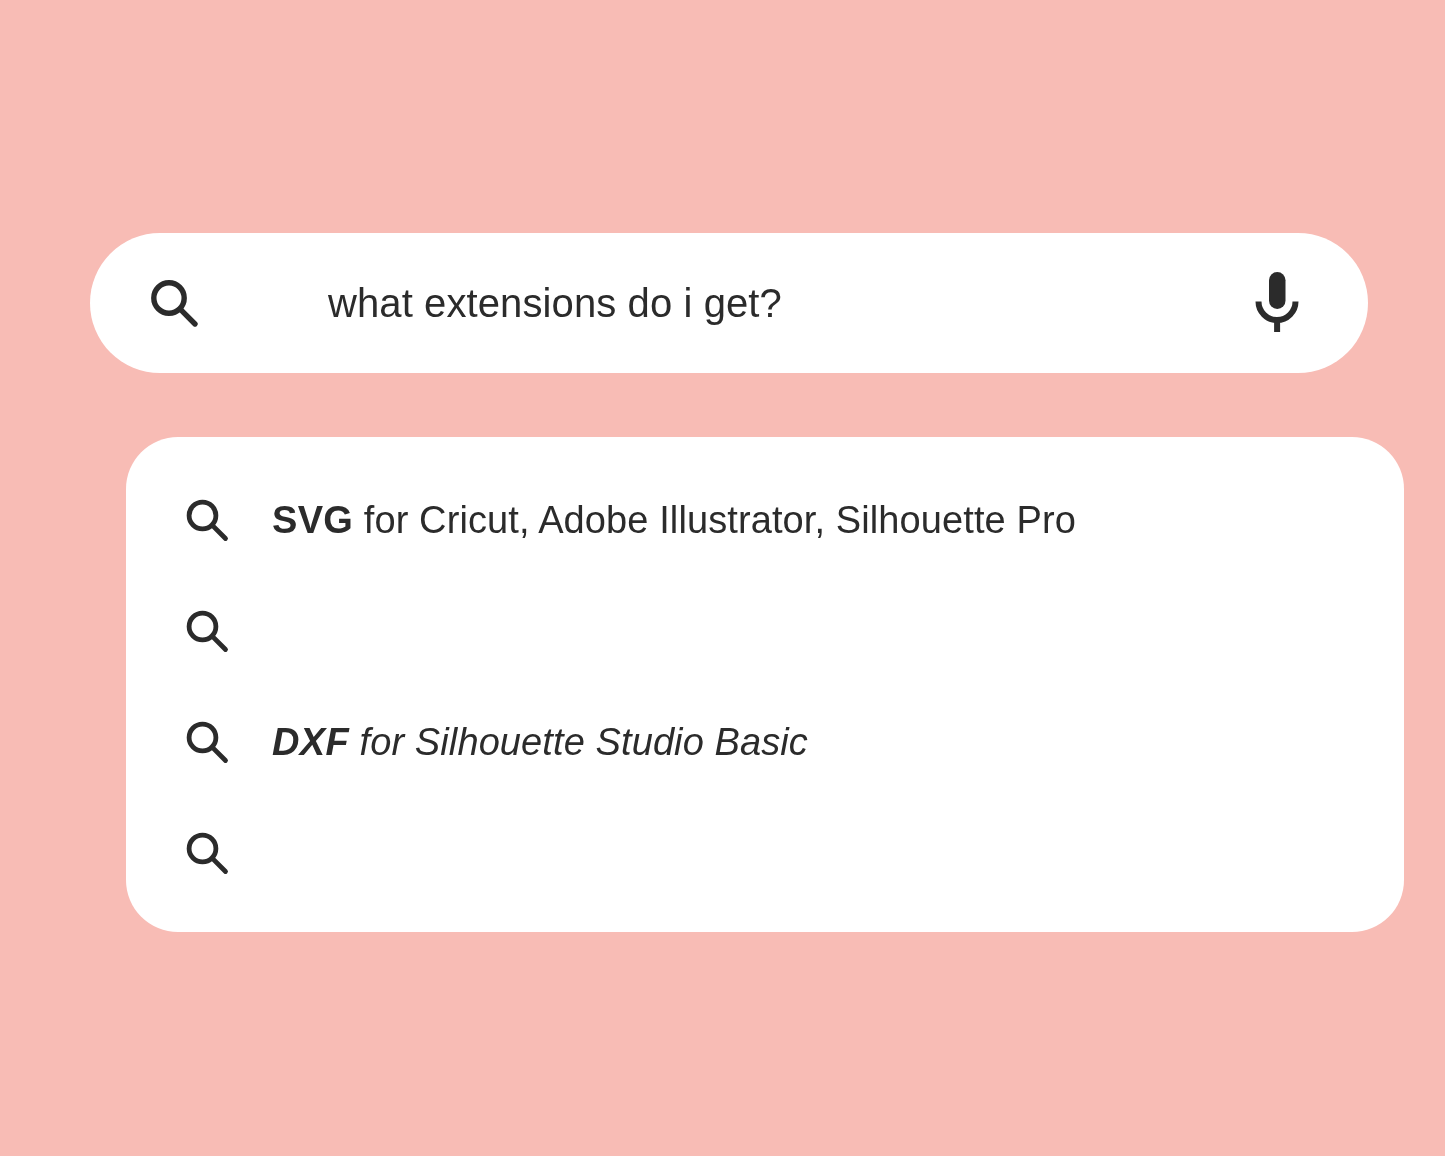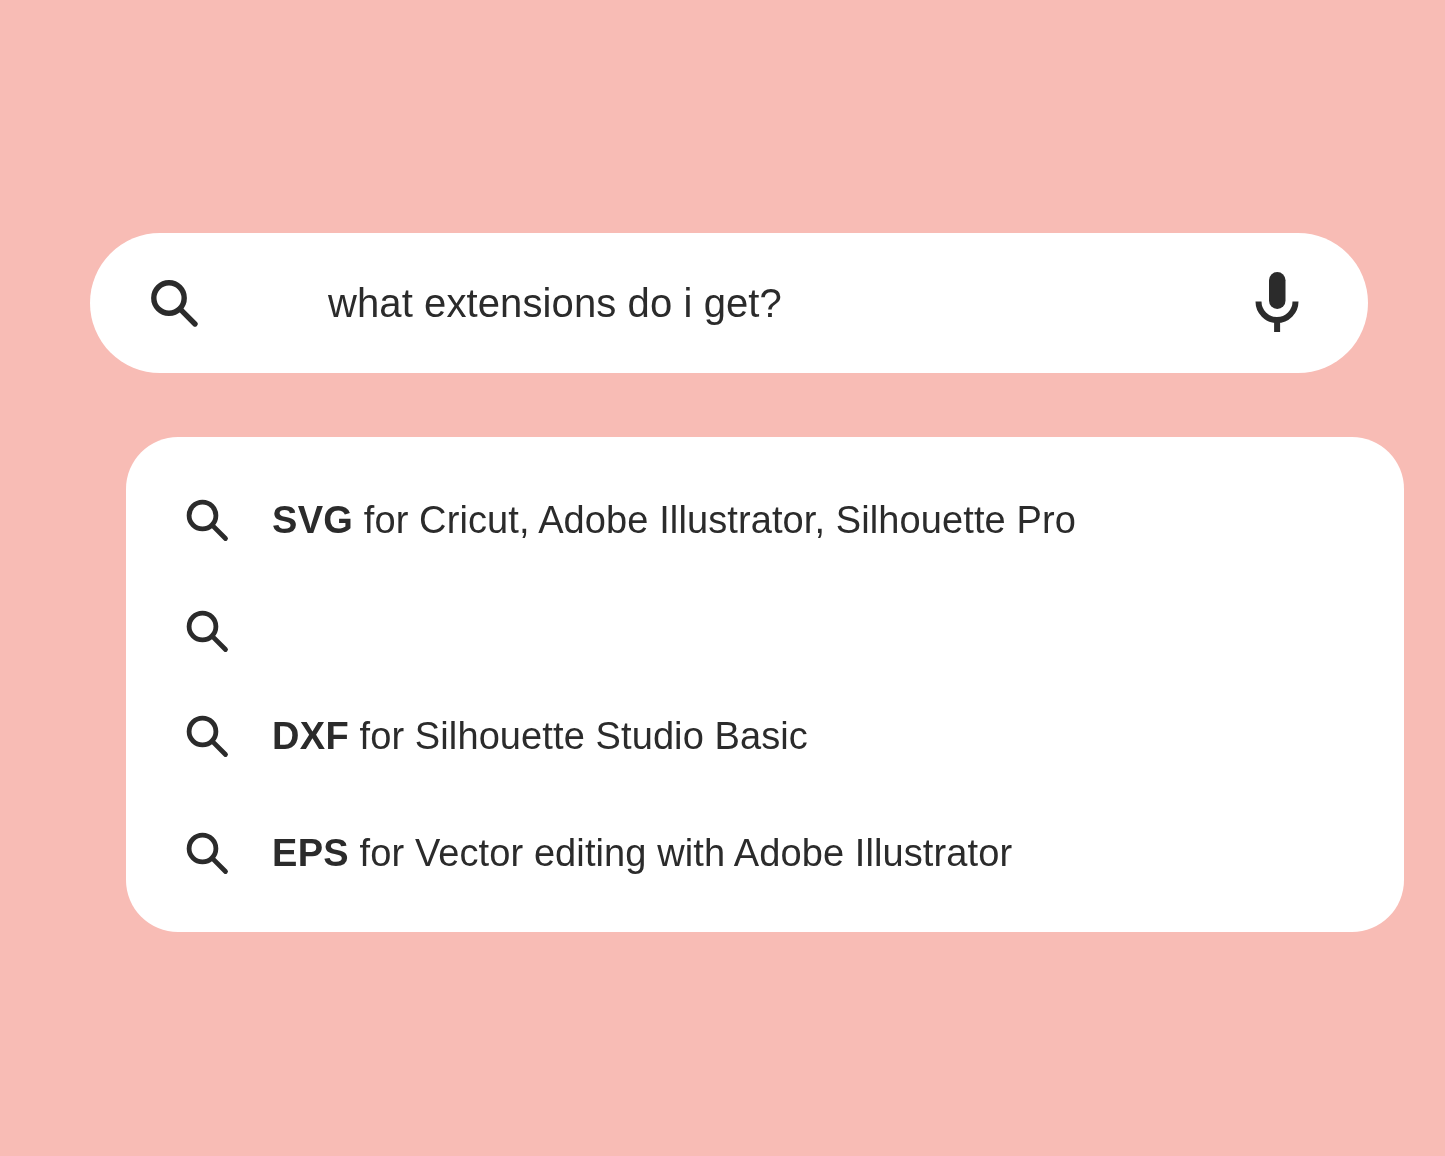--- a/index.html
+++ b/index.html
@@ -93,21 +93,21 @@
     left: 0;
     width: 100%;
     height: 111px;
     display: flex;
     align-items: center;
     cursor: pointer;
   }
 
   .suggestion-row:nth-of-type(1) { top: 27px; }
   .suggestion-row:nth-of-type(2) { top: 138px; }
-  .suggestion-row:nth-of-type(3) { top: 243px; }
+  .suggestion-row:nth-of-type(3) { top: 249px; font-style: italic; }
   .suggestion-row:nth-of-type(4) { top: 360px; }
 
   .row-magnifier {
     flex: 0 0 auto;
     margin-left: 58px;
     width: 46px;
     height: 46px;
     display: block;
   }
 
@@ -186,18 +186,17 @@
       <span class="row-text"><span class="row-prefix">DXF</span><span class="row-rest"> for Silhouette Studio Basic</span></span>
     </div>
 
     <div class="suggestion-row">
       <span class="row-magnifier">
         <svg viewBox="0 0 46 46" width="46" height="46" fill="none" xmlns="http://www.w3.org/2000/svg">
           <circle cx="18.5" cy="18.5" r="13.4" stroke="#2b2b2b" stroke-width="4.8"></circle>
           <line x1="28.4" y1="28.4" x2="41.5" y2="41.5" stroke="#2b2b2b" stroke-width="4.8" stroke-linecap="round"></line>
         </svg>
       </span>
-      <span class="row-text"><span class="row-prefix">EPS</span><span class="row-rest"> for Vector editing with Adobe Illustrator</span></span>
     </div>
 
   </div>
 
 </div>
 
 </body></html>

